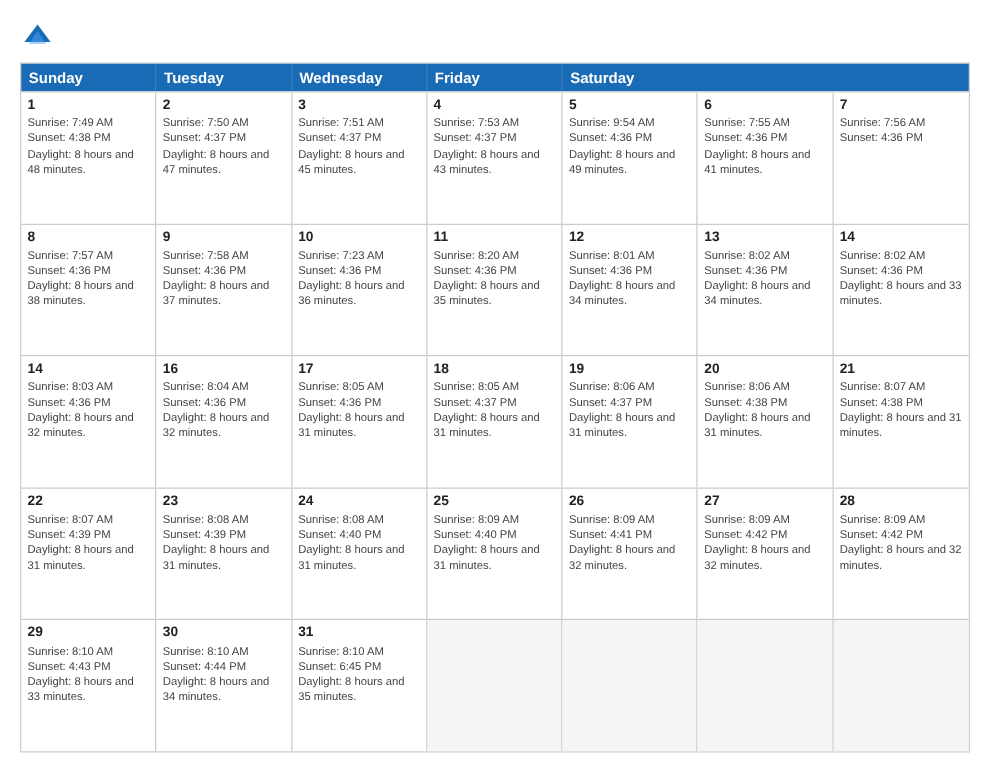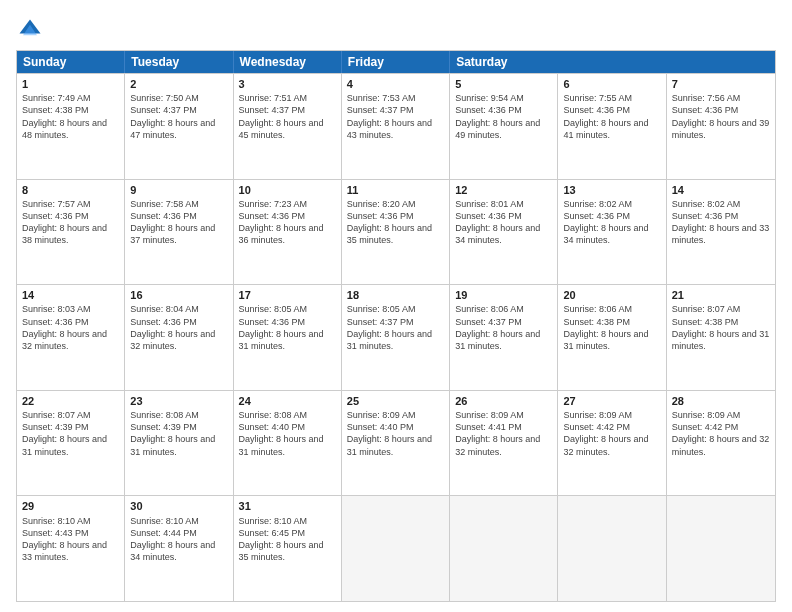--- a/index.html
+++ b/index.html
@@ -192,21 +192,20 @@
           <span>Sunrise: 7:55 AM</span><br>
           <span>Sunset: 4:36 PM</span><br>
           <span>Daylight: 8 hours and 41 minutes.</span>
         </div>
       </div>
           <div class="cal-cell">
         <span class="day-num">7</span>
         <div class="cell-info">
           <span>Sunrise: 7:56 AM</span><br>
           <span>Sunset: 4:36 PM</span><br>
-          <span>Daylight: 8 hours and 39 minutes.</span>
         </div>
       </div>
         </div>
         <div class="cal-row">
           <div class="cal-cell">
         <span class="day-num">8</span>
         <div class="cell-info">
           <span>Sunrise: 7:57 AM</span><br>
           <span>Sunset: 4:36 PM</span><br>
           <span>Daylight: 8 hours and 38 minutes.</span>

